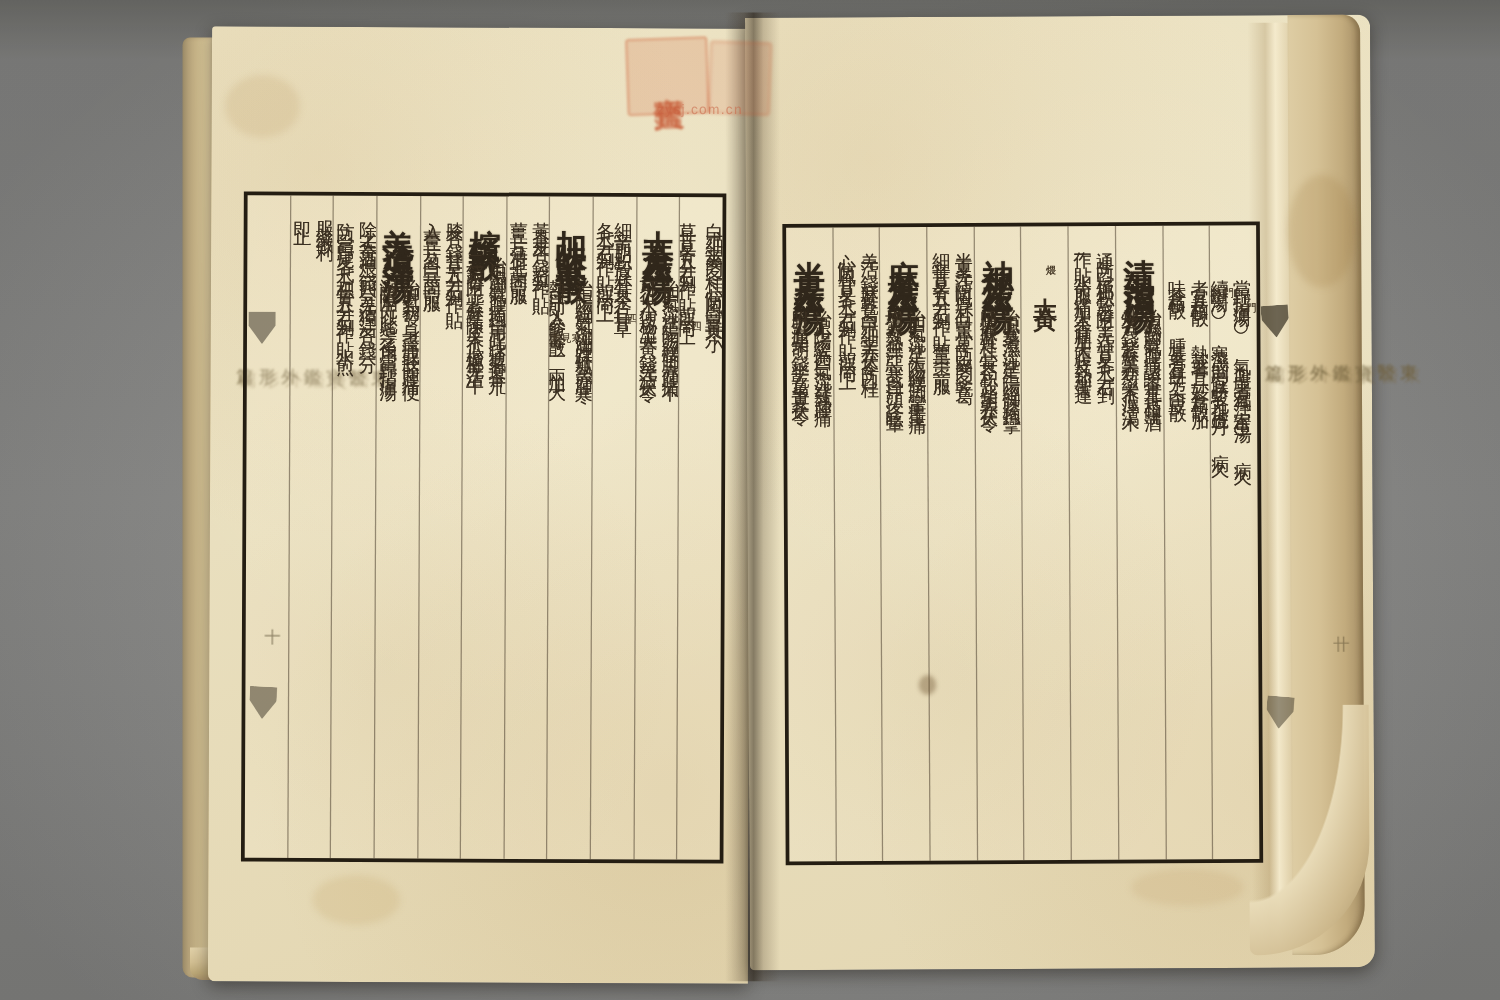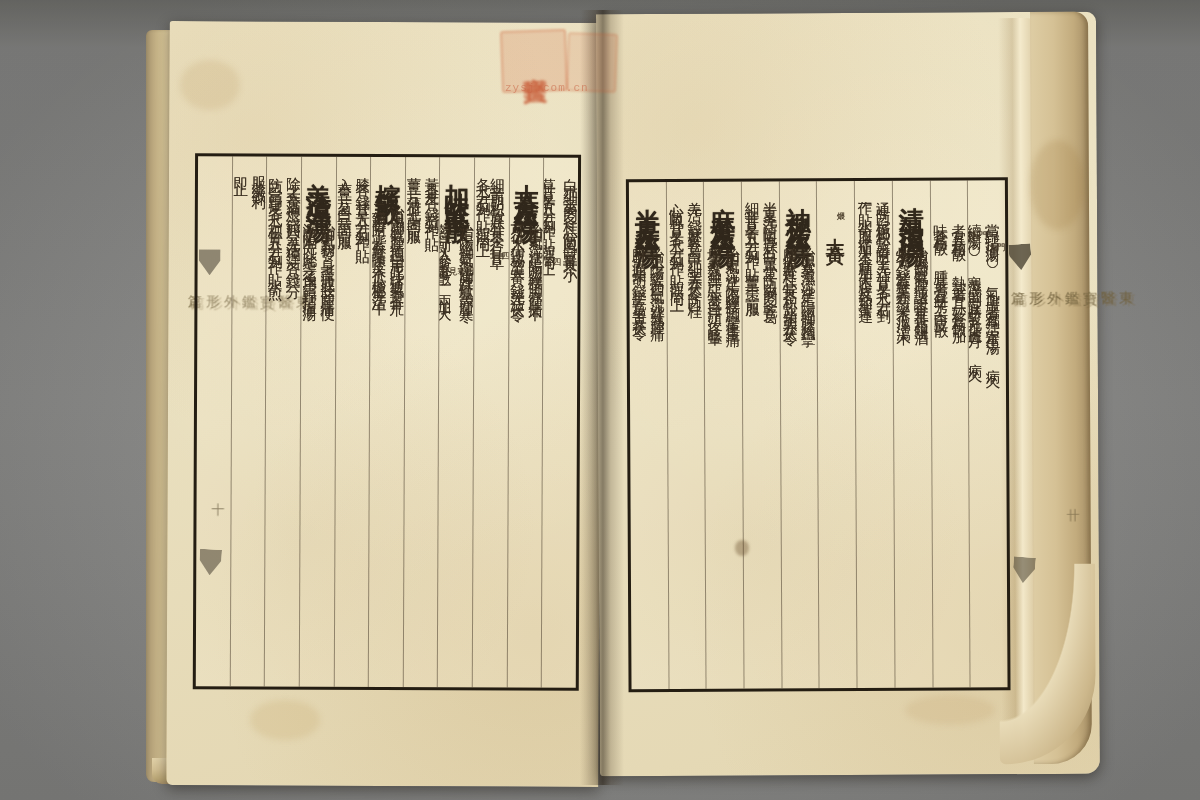--- a/index.html
+++ b/index.html
@@ -78,22 +78,22 @@
     text-shadow:3px 2px 1px rgba(120,100,60,.45);}
   .edge-num{position:absolute;font-size:13px;color:rgba(80,68,42,.85);filter:blur(.3px);}
   
   .seal{position:absolute;left:501px;top:30px;width:62px;height:58px;transform:rotate(-2deg);
     background:rgba(205,95,55,.20);border:2px solid rgba(200,85,45,.28);border-radius:3px;
     display:flex;align-items:center;justify-content:center;filter:blur(.8px);}
   .seal span{writing-mode:vertical-rl;text-orientation:upright;font-size:24px;font-weight:700;
     color:rgba(195,75,38,.55);letter-spacing:2px;}
   .seal2{position:absolute;left:567px;top:33px;width:46px;height:55px;transform:rotate(2deg);
     background:rgba(205,95,55,.16);border:2px solid rgba(200,85,45,.2);border-radius:3px;filter:blur(1.1px);}
-  .watermark{position:absolute;left:505px;top:82px;width:110px;text-align:left;
-    font-family:Liberation Mono, monospace;
+  .watermark{position:absolute;left:505px;top:82px;width:110px;text-align:center;
+    font-family:Liberation Sans, sans-serif;
     font-size:11px;letter-spacing:1px;color:rgba(200,100,70,.55);filter:blur(.4px);}
   
   .blot{position:absolute;border-radius:50%;filter:blur(3px);}
 </style>
 </head>
 <body>
 
 <div class="scene">
 
   <div class="stack-left"></div>

